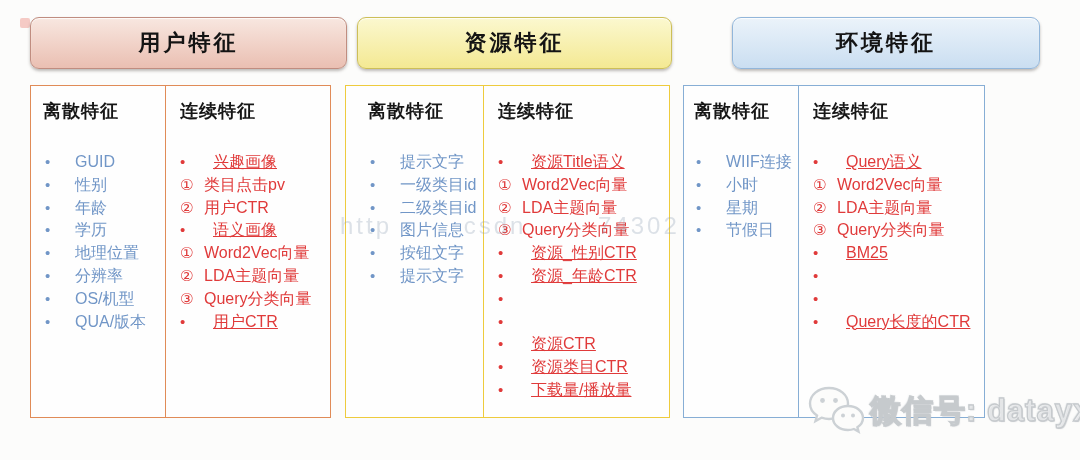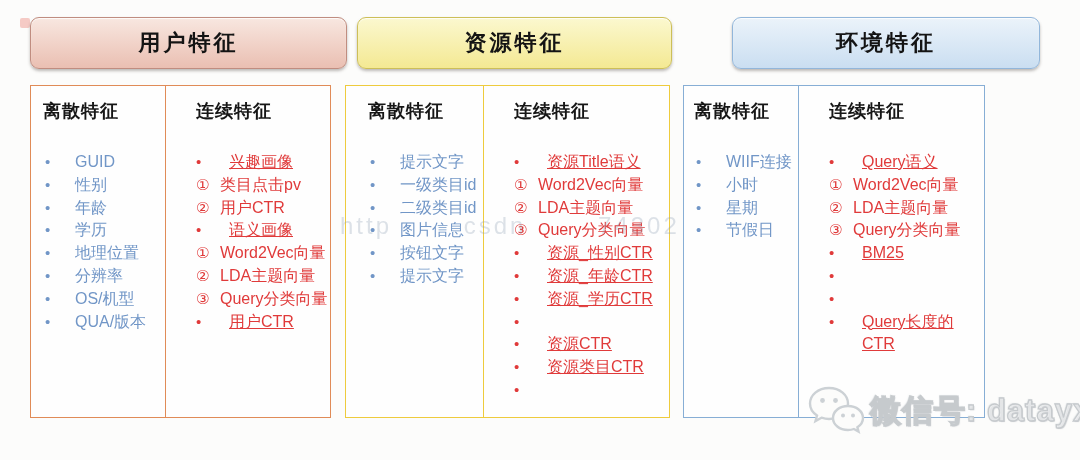--- a/index.html
+++ b/index.html
@@ -7,21 +7,21 @@
     position:relative;width:1080px;height:460px;background:#fcfcfb;overflow:hidden;
     font-family:"Liberation Sans","DejaVu Sans",sans-serif;
   }
   .panel-header{
     position:absolute;border-radius:9px;border:1px solid #999;
     display:flex;align-items:center;justify-content:center;
     font-size:22px;font-weight:bold;color:#141414;letter-spacing:3px;
     box-shadow:0 2px 3px rgba(110,105,100,.45), inset 0 1px 1px rgba(255,255,255,.85);
   }
   .feature-box{
-    position:absolute;background:#fefefe;display:flex;box-sizing:border-box;gap:16px;
+    position:absolute;background:#fefefe;display:flex;box-sizing:border-box;
   }
   .col{box-sizing:border-box;padding-top:13px;}
   .col-label{font-size:18px;font-weight:bold;color:#161616;letter-spacing:1px;}
   .items{margin-top:28px;}
   .item{display:flex;align-items:flex-start;font-size:16px;line-height:22.8px;}
   .marker{flex:none;}
   .col-discrete{color:var(--blue,#7196c7);}
   .col-continuous{color:var(--red,#e03a3a);flex:1;}
   .col-discrete .marker{width:30px;padding-left:2px;font-size:15px;}
   .col-continuous .marker{width:24px;font-size:15px;}
@@ -184,35 +184,35 @@
             <div class="item bullet">
               <span class="marker">•</span>
               <span class="txt">资源_性别CTR</span>
             </div>
             <div class="item bullet">
               <span class="marker">•</span>
               <span class="txt">资源_年龄CTR</span>
             </div>
             <div class="item bullet">
               <span class="marker">•</span>
-              <span class="txt">资源_学历CTR</span>
             </div>
             <div class="item bullet">
               <span class="marker">•</span>
             </div>
             <div class="item bullet">
               <span class="marker">•</span>
               <span class="txt">资源CTR</span>
             </div>
             <div class="item bullet">
               <span class="marker">•</span>
               <span class="txt">资源类目CTR</span>
             </div>
             <div class="item bullet">
               <span class="marker">•</span>
+              <span class="txt">下载量/播放量</span>
             </div>
           </div>
         </div>
       </div>
       <div class="panel-header" style="left: 684px; top: 17px; width: 306px; height: 50px; background: linear-gradient(rgb(235, 243, 250), rgb(202, 222, 241)); border-color: rgb(146, 182, 218); margin-left: 48px;">环境特征</div>
       <div class="feature-box" style="left: 683px; top: 85px; width: 302px; height: 333px; border: 1.5px solid rgb(135, 174, 213);">
         <div class="col col-discrete" style="width: 115px; flex: 0 0 auto; padding-left: 10px; border-right: 1.5px solid rgb(135, 174, 213);">
           <div class="col-label">离散特征</div>
           <div class="items">
             <div class="item bullet">

